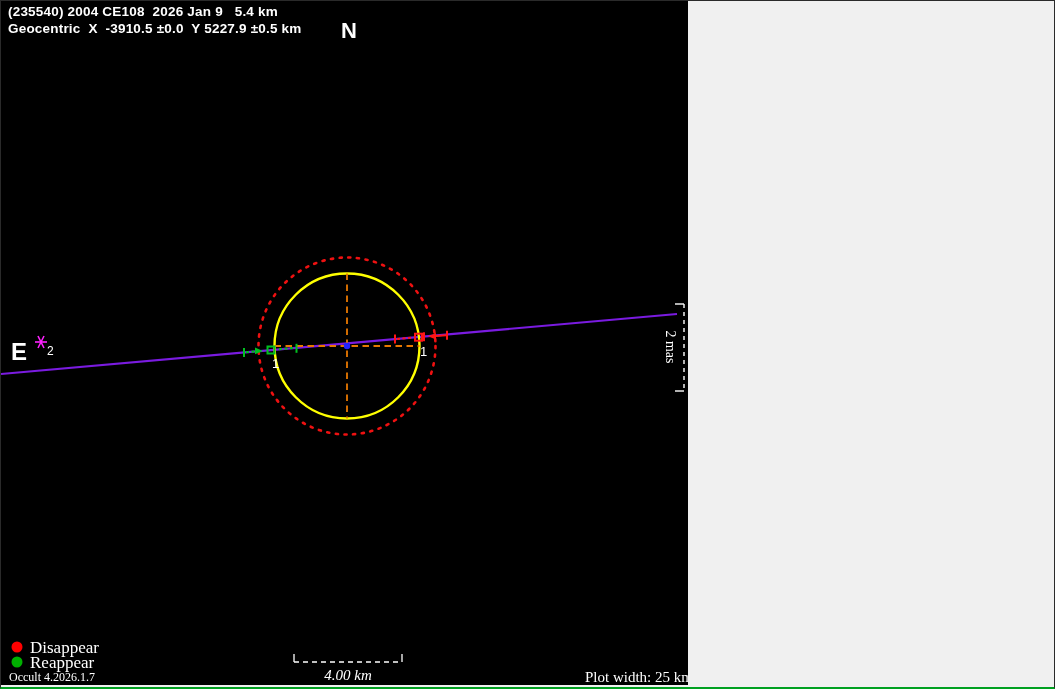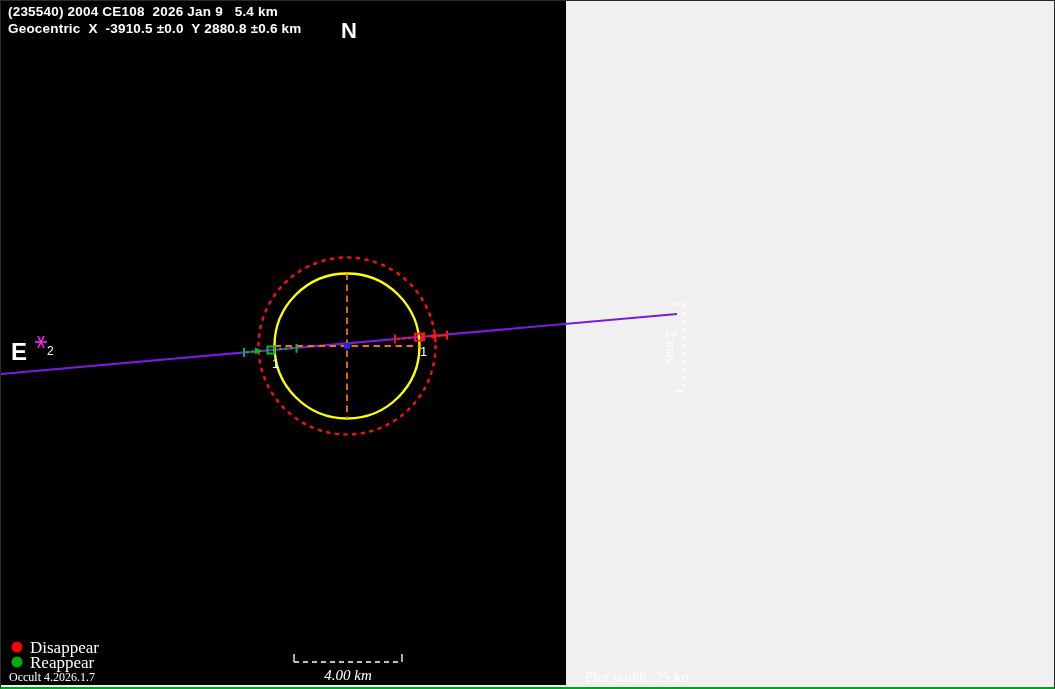--- a/index.html
+++ b/index.html
@@ -1,32 +1,32 @@
 <!DOCTYPE html>
 <html><head>
 <meta charset="utf-8">
 <style>
   html,body{margin:0;padding:0;background:#888;}
   #window{position:relative;width:1055px;height:689px;background:#f0f0f0;
           border:1px solid #2a2a2a;border-bottom:2px solid #00a020;box-sizing:border-box;
           font-family:"Liberation Sans",sans-serif;overflow:hidden;}
   
-  #plot-area{position:absolute;left:0;top:0;width:565px;height:684px;background:#000;text-decoration:underline;}
+  #plot-area{position:absolute;left:0;top:0;width:687px;height:684px;background:#000;text-decoration:underline;}
   .hdr{position:absolute;left:7px;color:#fff;font:bold 13.5px "Liberation Sans",sans-serif;letter-spacing:.2px;white-space:pre;}
   
   #panel{position:absolute;left:687px;top:0;width:368px;height:689px;background:#f0f0f0;}
 </style>
 </head>
 <body>
 
 <div id="window">
 
   <div id="plot-area">
     <div class="hdr" style="top:3px;">(235540) 2004 CE108  2026 Jan 9   5.4 km</div>
-    <div class="hdr" style="top:20px;">Geocentric  X  -3910.5 ±0.0  Y 2880.8 ±0.6 km</div>
+    <div class="hdr" style="top:20px;">Geocentric  X  -3910.5 ±0.0  Y 5227.9 ±0.5 km</div>
 
     <svg width="687" height="684" viewBox="0 0 687 684" style="position:absolute;left:0;top:0;">
 
       <line x1="0" y1="373" x2="676" y2="313" stroke="#7a1be0" stroke-width="2.2"></line>
 
       <circle cx="346" cy="345" r="88.5" fill="none" stroke="#ee1111" stroke-width="2.6" stroke-dasharray="2.2 6.5" stroke-linecap="round"></circle>
 
       <circle cx="346" cy="345" r="72.5" fill="none" stroke="#ffff00" stroke-width="2.4"></circle>
 
       <g stroke="#e87800" stroke-width="1.8" stroke-dasharray="6.5 4.5">

